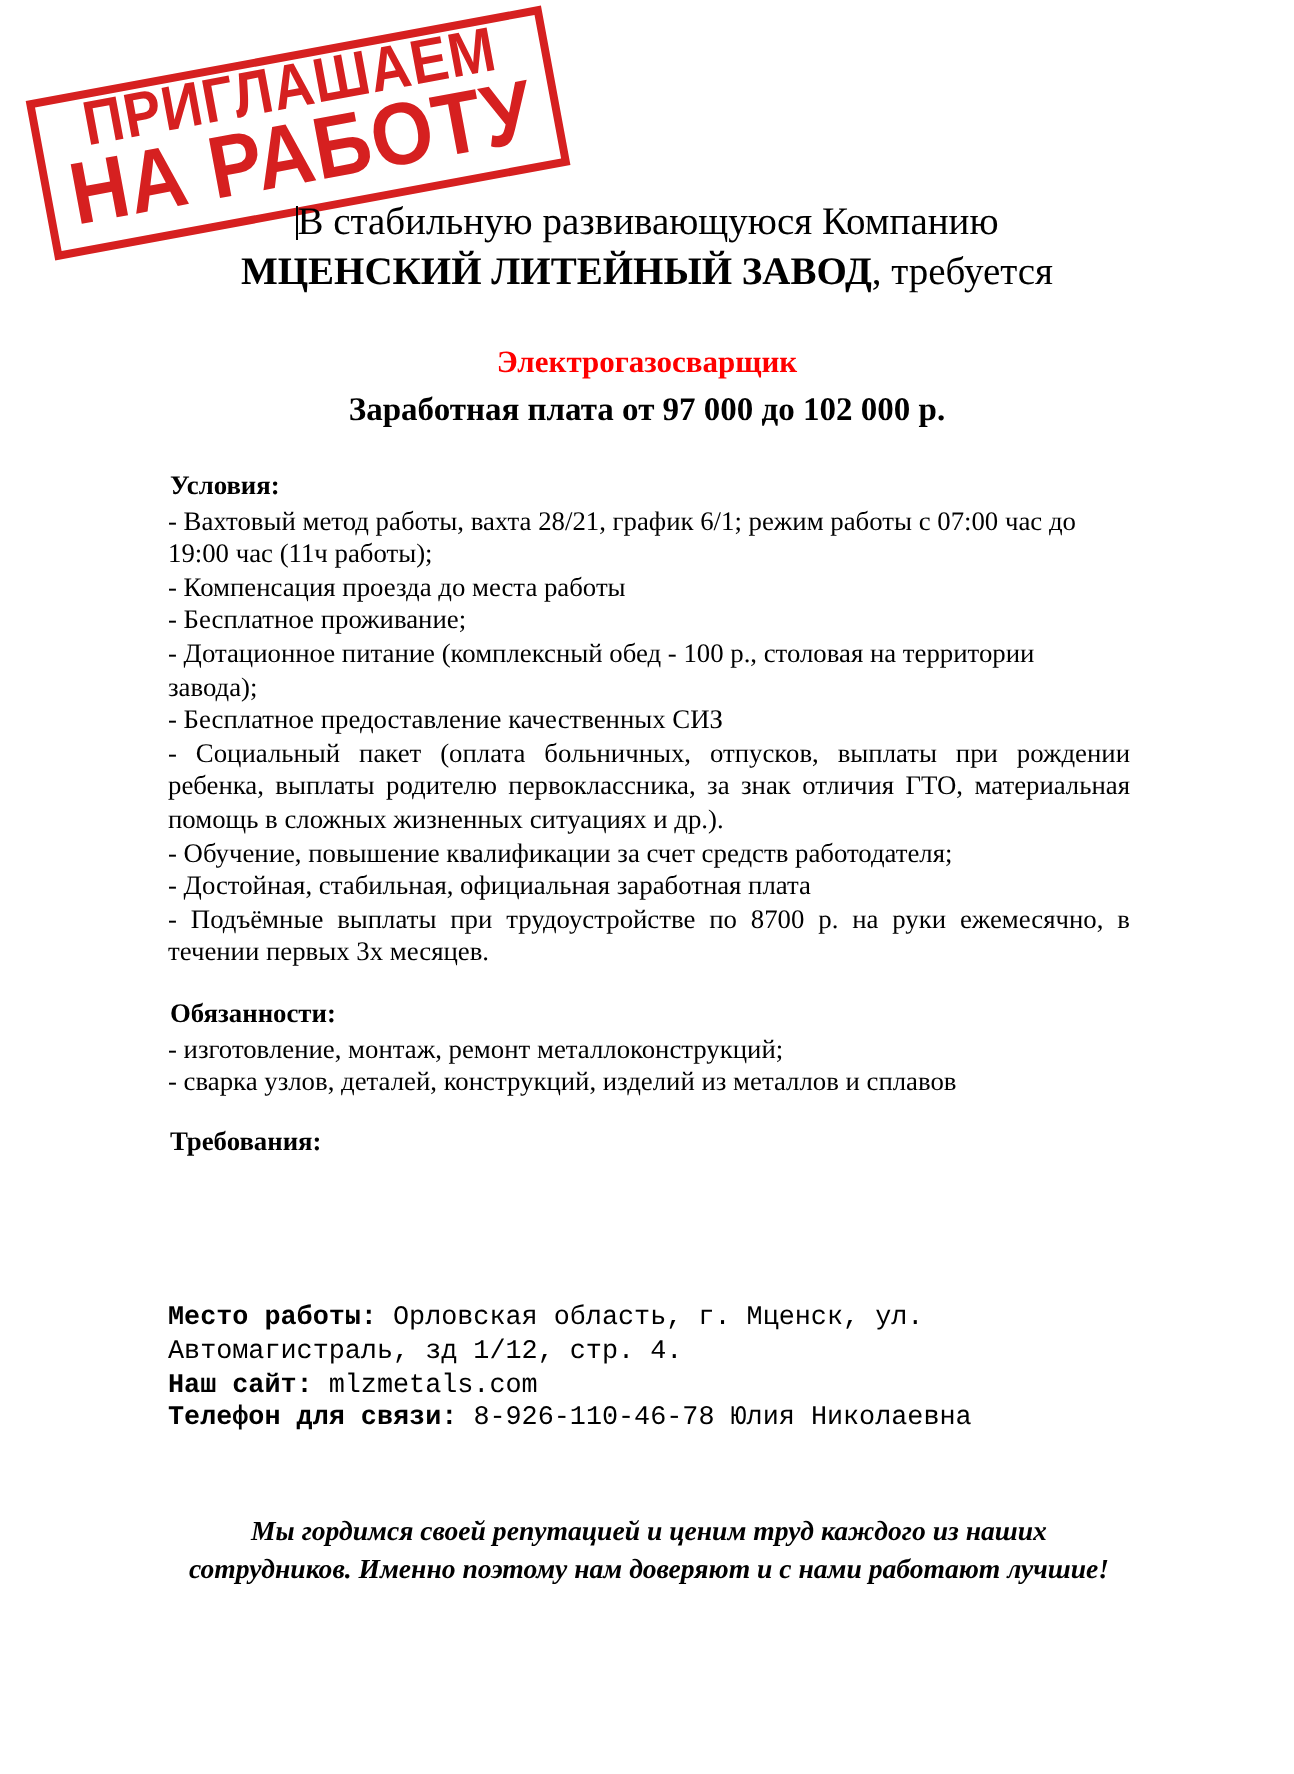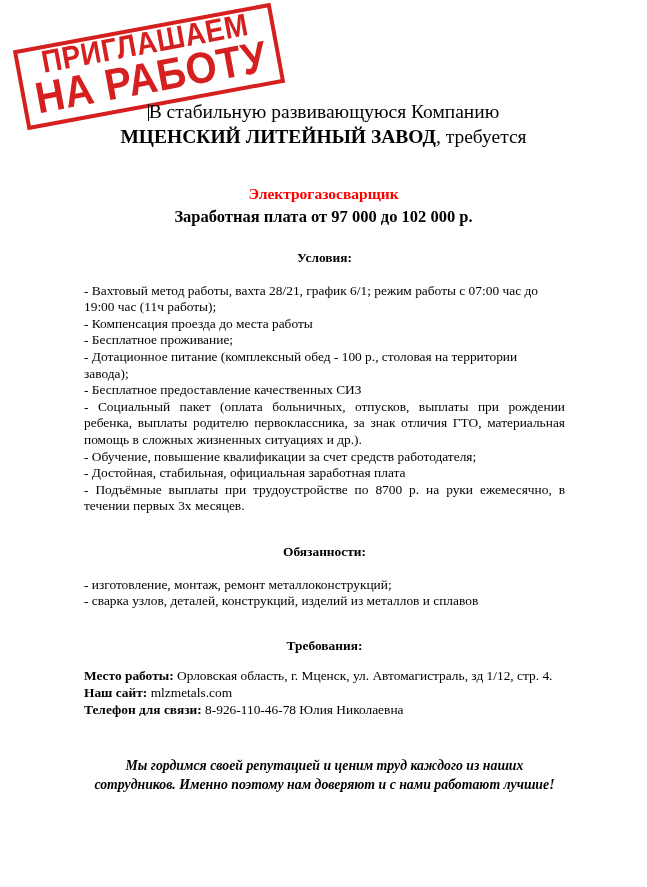--- a/index.html
+++ b/index.html
@@ -87,21 +87,21 @@
     line-height: 25px;
     white-space: nowrap;
   }
   .head-line2 b {
     font-weight: 700;
   }
 
   .title-block {
     position: absolute;
     left: 0;
-    top: 184px;
+    top: 172px;
     width: 647px;
     text-align: center;
   }
   .job-title {
     color: #FF0000;
     font-weight: 700;
     font-size: 15.5px;
     line-height: 19px;
   }
   .salary {
@@ -115,46 +115,46 @@
   .body-col {
     position: absolute;
     left: 84px;
     top: 234px;
     width: 481px;
     font-size: 13.4px;
     line-height: 16.6px;
   }
   .sec-head {
     font-weight: 700;
-    margin: 16px;
-    text-align: center;
+    margin: 1px;
   }
   .ln {
     margin: 0;
   }
   .just {
     margin: 0;
     text-align: justify;
     text-indent: 0;
   }
   .gap {
     height: 13px;
   }
   .gap-sm {
     height: 12px;
   }
 
   
   .contacts {
     position: absolute;
     left: 84px;
-    top: 668px;
+    top: 652px;
     width: 500px;
     font-size: 13.4px;
     line-height: 16.8px;
+    font-family: Liberation Mono, monospace;
   }
   .contacts b {
     font-weight: 700;
   }
 
   
   .footer {
     position: absolute;
     left: 84px;
     top: 756px;

